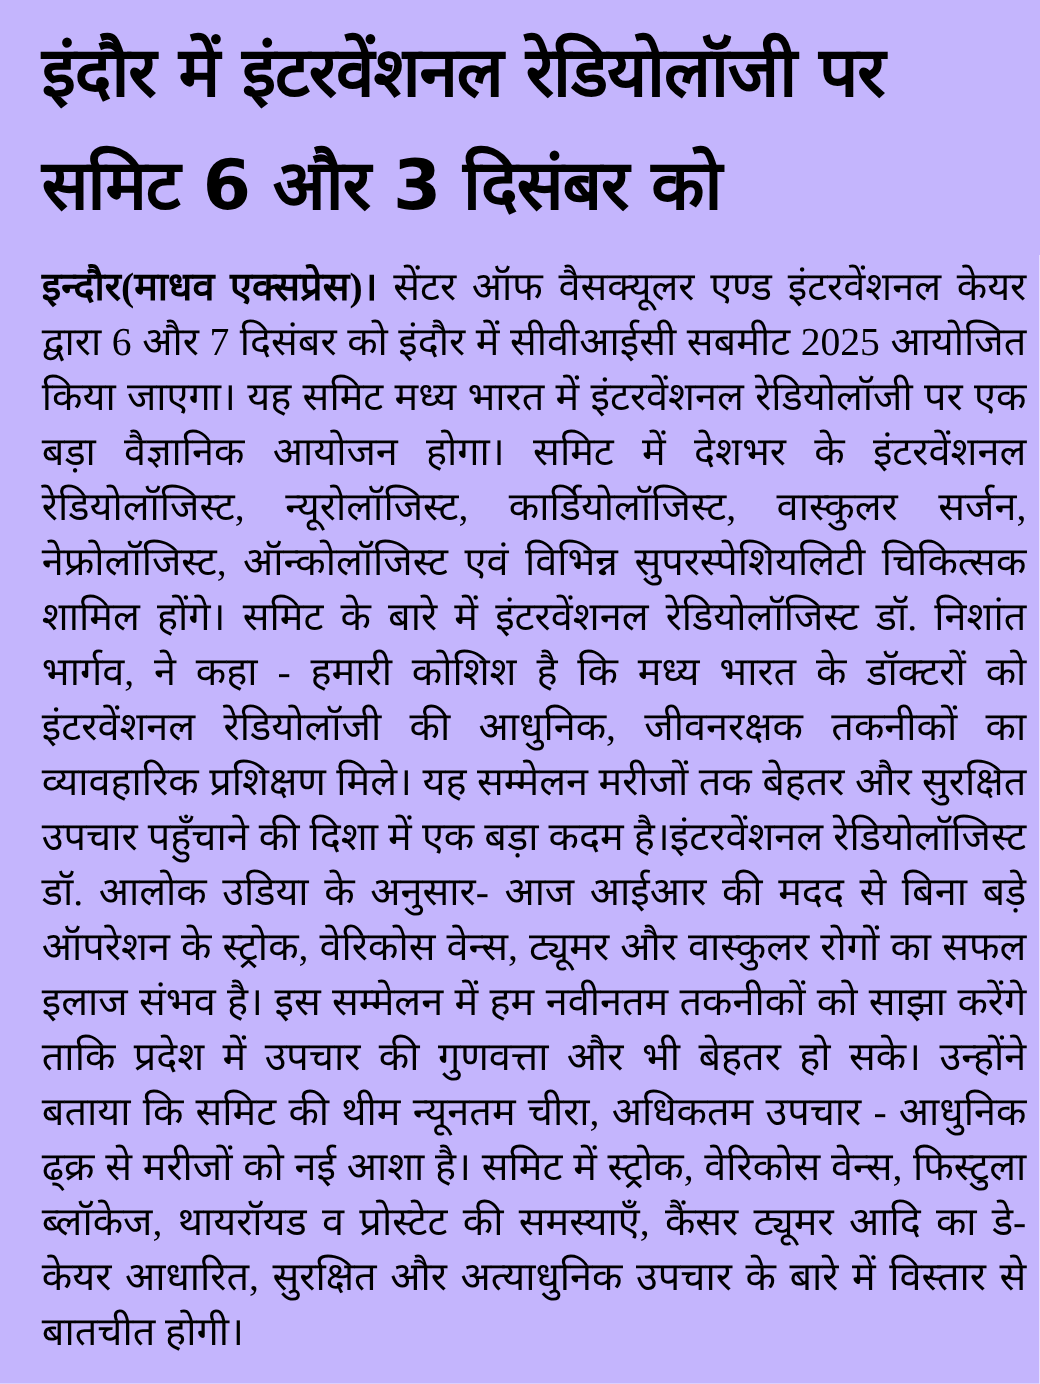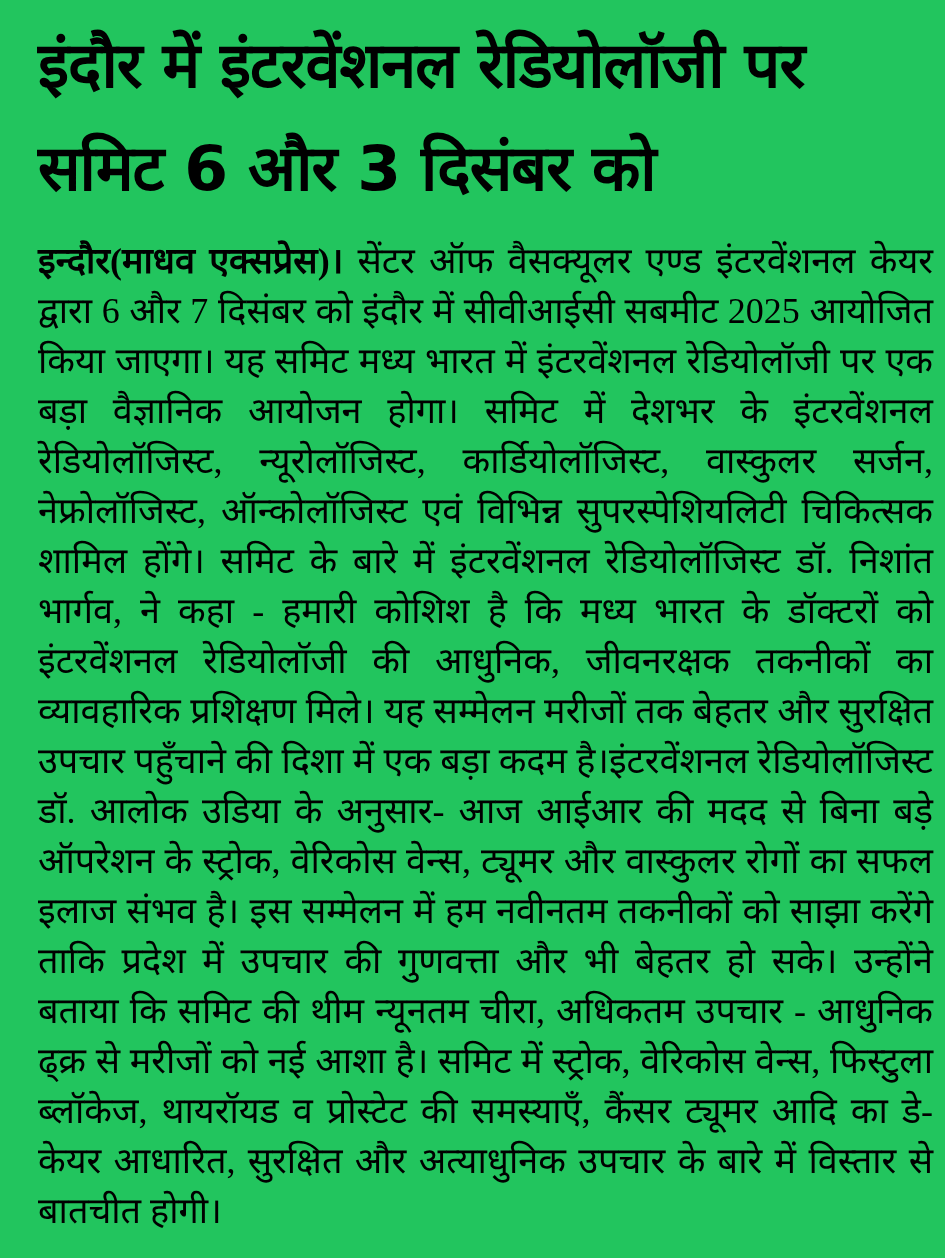--- a/index.html
+++ b/index.html
@@ -4,21 +4,21 @@
 <style>
   html, body {
     margin: 0;
     padding: 0;
     background: #ffffff;
   }
   .page {
     position: relative;
     width: 945px;
     height: 1258px;
-    background: #22c55e;
+    background: #c4b5fd;
     color: #000000;
     box-sizing: border-box;
     padding: 14px 12px 0 38px;
     overflow: hidden;
     font-family: "Liberation Serif", "DejaVu Sans", sans-serif;
   }
   .headline {
     margin: 0 0 16px 0;
     font-family: "DejaVu Sans", sans-serif;
     font-weight: 900;

